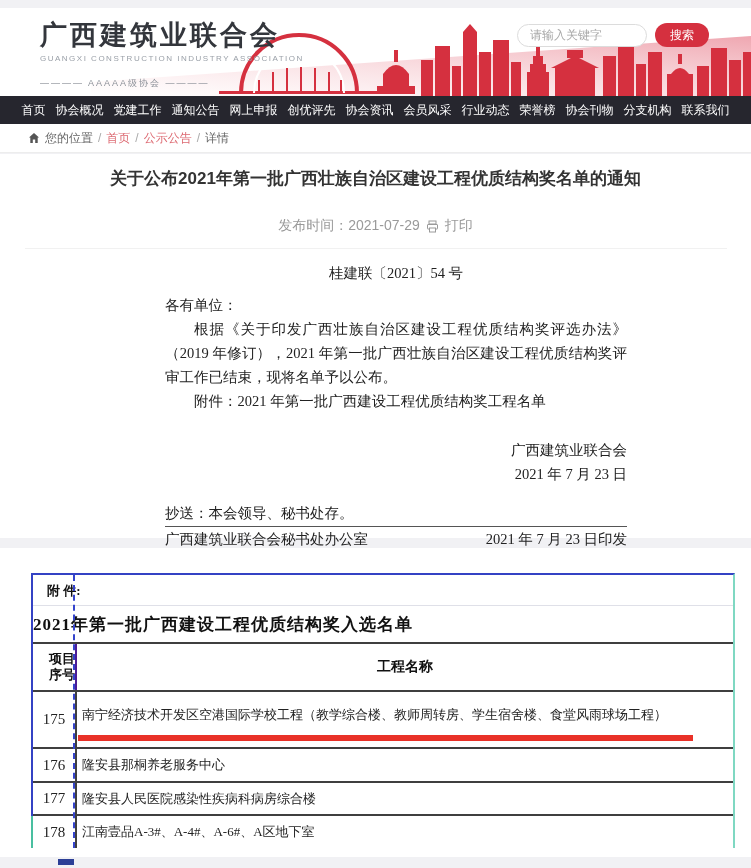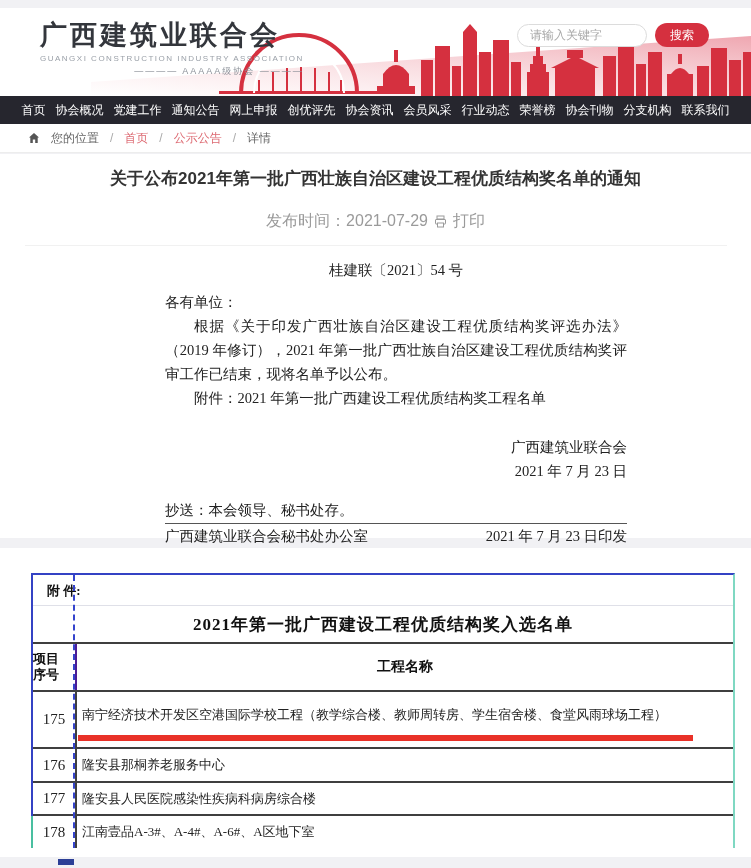--- a/index.html
+++ b/index.html
@@ -8,59 +8,59 @@
     position:relative;
     background:#f1f1f4;
     font-family:"Liberation Sans", sans-serif;
     overflow:hidden;
   }
   
   .header { position:absolute; top:8px; left:0; width:751px; height:88px; background:#fff; overflow:hidden; }
   .logo { position:absolute; left:40px; top:11px; z-index:3; }
   .logo-title { font-size:27px; font-weight:bold; color:#33363c; letter-spacing:3px; line-height:32px; }
   .logo-en { font-size:8px; color:#9aa0a8; letter-spacing:1.5px; margin-top:3px; text-align:right; }
-  .logo-grade { font-size:9px; color:#8b9098; letter-spacing:2px; margin-top:2px; text-align:right; }
+  .logo-grade { font-size:9px; color:#8b9098; letter-spacing:2px; margin-top:14px; text-align:left; }
   .search-box { position:absolute; right:42px; top:15px; display:flex; align-items:center; gap:8px; z-index:5; }
   .search-input { width:130px; height:23px; border:1px solid #dcdcdc; border-radius:12px; padding:0 12px; font-size:12px; color:#333; outline:none; background:#fff; }
   .search-input::placeholder { color:#a8a8a8; }
   .search-btn { height:24px; padding:0 15px; background:#d5303f; color:#fff; border:none; border-radius:12px; font-size:12px; cursor:pointer; }
   .skyline { position:absolute; right:0; bottom:0; z-index:1; }
   
   .nav { position:absolute; top:96px; left:0; width:751px; height:28px; background:#26262e; display:flex; justify-content:center; align-items:center; }
   .nav-item { color:#ffffff; font-size:12px; padding:0 5px; line-height:28px; cursor:pointer; white-space:nowrap; }
   
-  .breadcrumb { position:absolute; top:124px; left:0; width:751px; height:29px; background:#fff; border-bottom:1px solid #ededed; display:flex; align-items:center; padding-left:28px; font-size:12px; color:#666; gap:11px; }
+  .breadcrumb { position:absolute; top:124px; left:0; width:751px; height:29px; background:#fff; border-bottom:1px solid #ededed; display:flex; align-items:center; padding-left:28px; font-size:12px; color:#666; gap:5px; }
   .crumb-sep { color:#aaa; }
   .crumb-red { color:#dd6a72; cursor:pointer; }
   .crumb-plain { color:#666; }
   
   .article { position:absolute; top:154px; left:0; width:751px; height:384px; background:#fff; }
   .article-title { text-align:center; font-size:17px; font-weight:bold; color:#333; padding-top:13px; }
-  .article-meta { display:flex; justify-content:center; align-items:center; gap:6px; font-size:16px; color:#9a9a9a; margin-top:21px; padding-bottom:13px; }
+  .article-meta { display:flex; justify-content:center; align-items:center; gap:6px; font-size:14px; color:#9a9a9a; margin-top:27px; padding-bottom:13px; }
   .meta-divider { width:702px; margin:0 auto; border-bottom:1px solid #f1f1f1; }
   .doc { width:462px; margin-left:165px; margin-top:12px; font-family:"Liberation Serif","DejaVu Serif",serif; font-size:14.5px; color:#222; line-height:24px; }
   .doc-number { text-align:center; }
   .doc-salutation { margin-top:8px; }
   .doc-para { text-indent:2em; text-align:justify; }
   .doc-attach { text-indent:2em; }
   .doc-signer { text-align:right; margin-top:25px; }
   .doc-signdate { text-align:right; }
   .doc-copy { margin-top:15px; border-bottom:1px solid #555; padding-bottom:1px; }
   .doc-issuer-row { display:flex; justify-content:space-between; border-bottom:1px solid #555; padding-bottom:1px; }
   .doc-link { text-align:center; margin-top:27px; font-family:"Liberation Sans",sans-serif; font-size:13px; }
   .doc-link a { color:#4a7fe0; text-decoration:none; cursor:pointer; }
   
   .table-section { position:absolute; top:548px; left:0; width:751px; height:309px; background:#fff; }
   .xl-table { position:absolute; left:31px; top:25px; width:704px; border-top:2px solid #3442c4; border-left:2px solid #3442c4; border-right:2px solid #7fd8c2; background:#fff;
               font-family:"Liberation Serif","DejaVu Serif",serif; }
   .xl-dashed { position:absolute; left:40px; top:0; bottom:0; width:0; border-left:2px dashed #3544cc; z-index:4; }
   .r-attach { height:31px; border-bottom:1px solid #dfe0e8; line-height:31px; padding-left:14px; font-size:13px; font-weight:bold; color:#111; }
-  .r-title { height:38px; border-bottom:2px solid #3f3f3f; line-height:38px; text-align:center; font-size:17px; font-weight:bold; color:#111; letter-spacing:1px; }
+  .r-title { height:38px; border-bottom:2px solid #3f3f3f; line-height:38px; font-size:17px; font-weight:bold; color:#111; letter-spacing:1px; }
   .r-header { height:48px; border-bottom:2px solid #3f3f3f; display:flex; }
-  .r-header .col-no { width:42px; display:flex; flex-direction:column; justify-content:center; align-items:flex-start; font-size:13px; font-weight:bold; color:#111; line-height:16px; }
+  .r-header .col-no { width:42px; display:flex; flex-direction:column; justify-content:center; align-items:flex-end; font-size:13px; font-weight:bold; color:#111; line-height:16px; }
   .r-header .col-name { flex:1; border-left:2px solid #4c1d95; display:flex; justify-content:center; align-items:center; font-size:14px; font-weight:bold; color:#111; }
   .r-data { display:flex; border-bottom:2px solid #3f3f3f; position:relative; }
   .r-data .col-no { width:42px; display:flex; justify-content:center; align-items:center; font-size:15px; color:#222; }
   .r-data .col-name { flex:1; border-left:2px solid #3f3f3f; display:flex; align-items:center; padding-left:5px; font-size:13px; color:#222; }
   .h-175 { height:57px; } .h-175 .col-name { align-items:flex-start; padding-top:14px; }
   .h-176 { height:34px; } .h-177 { height:33px; }
   .h-178 { height:32px; border-bottom:none; }
   .red-underline { position:absolute; left:45px; right:40px; bottom:6px; height:6px; background:#e93128; z-index:5; }
   .teal-left { position:absolute; left:-2px; bottom:0; width:2px; height:32px; background:#49bfa0; z-index:6; }
   .bottom-mark { position:absolute; left:58px; bottom:3px; width:16px; height:6px; background:#2c3f96; }

